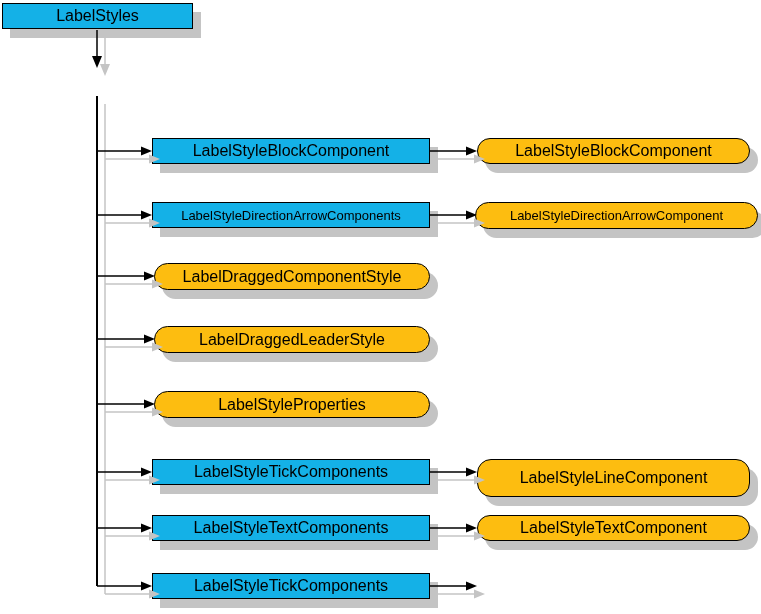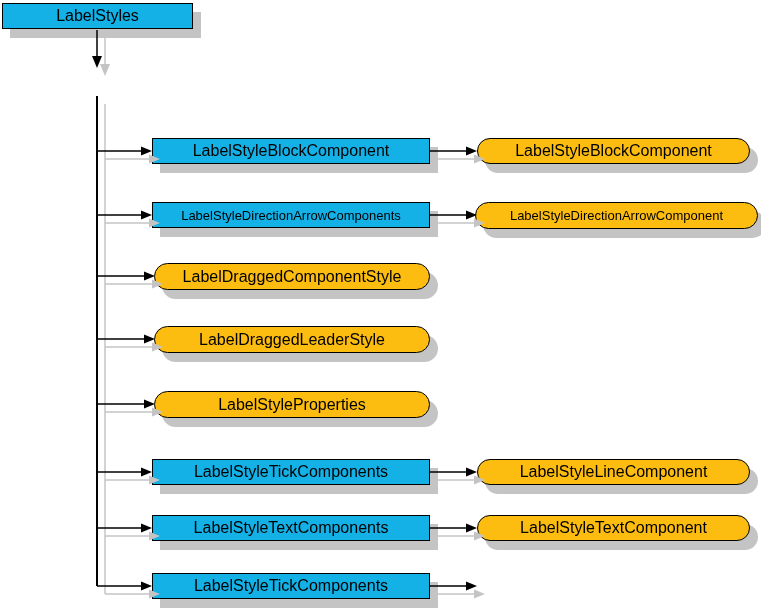--- a/index.html
+++ b/index.html
@@ -40,21 +40,21 @@
   <div class="node rect small" style="left:152px;top:202px;width:278px;height:26px">LabelStyleDirectionArrowComponents</div>
   <div class="node pill" style="left:154px;top:263px;width:276px;height:27px">LabelDraggedComponentStyle</div>
 
   <div class="node pill small" style="left:475px;top:202px;width:283px;height:27px">LabelStyleDirectionArrowComponent</div>
 
   <div class="node pill" style="left:154px;top:326px;width:276px;height:27px">LabelDraggedLeaderStyle</div>
 
   <div class="node pill" style="left:154px;top:391px;width:276px;height:27px">LabelStyleProperties</div>
 
   <div class="node rect" style="left:152px;top:459px;width:278px;height:26px">LabelStyleTickComponents</div>
-  <div class="node pill" style="left:477px;top:459px;width:273px;height:26px">LabelStyleLineComponent</div>
+  <div class="node pill" style="left:477px;top:459px;width:273px;height:38px">LabelStyleLineComponent</div>
 
   <div class="node rect" style="left:152px;top:515px;width:278px;height:26px">LabelStyleTextComponents</div>
   <div class="node pill" style="left:477px;top:515px;width:273px;height:26px">LabelStyleTextComponent</div>
 
   <div class="node rect" style="left:152px;top:573px;width:278px;height:26px">LabelStyleTickComponents</div>
 
   <svg id="conn" class="conns" width="761" height="614" viewBox="0 0 761 614">
       <path d="M105,38 V64" class="cshadow"></path>
       <polygon points="105,76 100,64 110,64" class="ashadow"></polygon>
       <path d="M105,104 V594" class="cshadow"></path>

